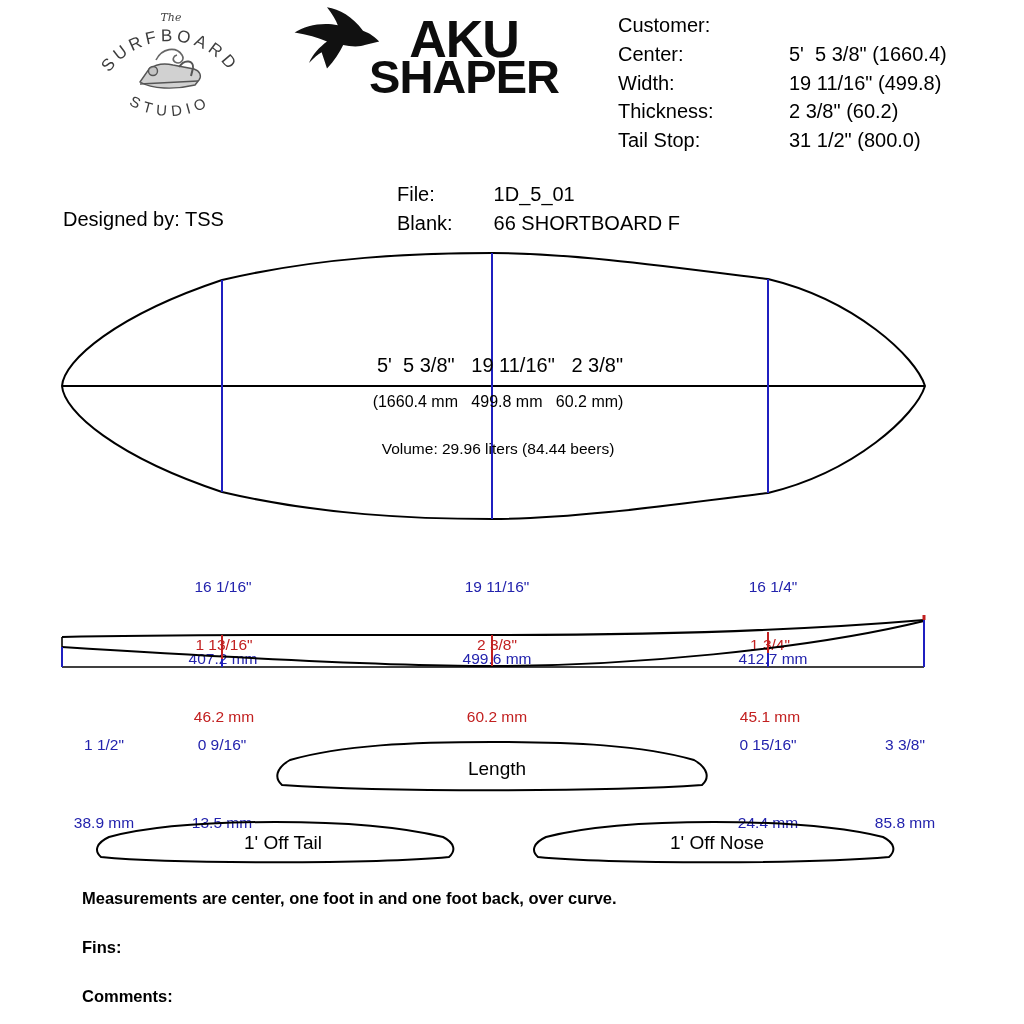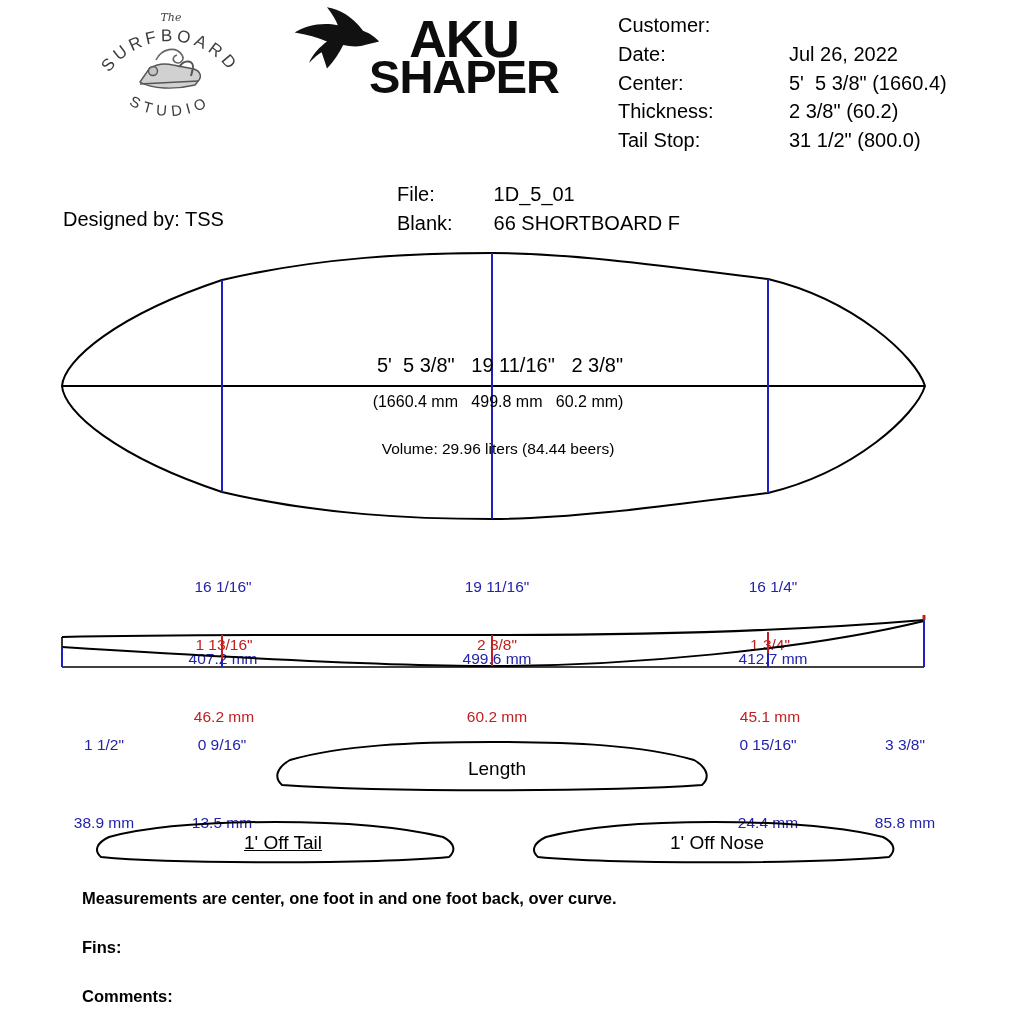--- a/index.html
+++ b/index.html
@@ -67,26 +67,26 @@
   </svg>
   <div class="brand-title" style="top:13px; font-size:52px;">AKU</div>
   <div class="brand-title" style="top:53px; font-size:47px;">SHAPER</div>
 
   <div class="order-info">
     <div class="order-row">
       <span>Customer:</span>
       <span class="pre"></span>
     </div>
     <div class="order-row">
-      <span>Date:</span>
-      <span class="pre">Jul 26, 2022</span>
-    </div>
-    <div class="order-row">
       <span>Center:</span>
       <span class="pre">5'  5 3/8" (1660.4)</span>
+    </div>
+    <div class="order-row">
+      <span>Width:</span>
+      <span class="pre">19 11/16" (499.8)</span>
     </div>
     <div class="order-row">
       <span>Thickness:</span>
       <span class="pre">2 3/8" (60.2)</span>
     </div>
     <div class="order-row">
       <span>Tail Stop:</span>
       <span class="pre">31 1/2" (800.0)</span>
     </div>
   </div>
@@ -177,21 +177,21 @@
   <svg class="abs" style="left:272px; top:740px;" width="440" height="56" viewBox="0 0 440 56">
     <path d="M10,45 C2,38 4,28 18,20 C70,5 140,2 220,2 C300,2 370,5 422,20 C436,28 438,38 430,45
              C330,52 110,52 10,45 Z" fill="none" stroke="#000" stroke-width="2"></path>
   </svg>
   <div class="section-label" style="left:497px; top:758px;">Length</div>
 
   <svg class="abs" style="left:93px; top:820px;" width="365" height="46" viewBox="0 0 365 46">
     <path d="M8,37 C1,31 3,23 16,17 C65,4 130,2 182,2 C245,2 305,6 350,17 C362,23 363,31 356,37
              C280,44 80,44 8,37 Z" fill="none" stroke="#000" stroke-width="2"></path>
   </svg>
-  <div class="section-label" style="left:283px; top:832px;text-decoration:underline;">1' Off Tail</div>
+  <div class="section-label" style="left:283px; top:832px;">1' Off Tail</div>
 
   <svg class="abs" style="left:530px; top:820px;" width="368" height="46" viewBox="0 0 368 46">
     <path d="M8,37 C1,31 3,23 16,17 C66,4 132,2 184,2 C248,2 308,6 353,17 C365,23 366,31 359,37
              C282,44 81,44 8,37 Z" fill="none" stroke="#000" stroke-width="2"></path>
   </svg>
   <div class="section-label" style="left:717px; top:832px;">1' Off Nose</div>
 
   <div class="note" style="top:889px;">Measurements are center, one foot in and one foot back, over curve.</div>
   <div class="note" style="top:938px;">Fins:</div>
   <div class="note" style="top:987px;">Comments:</div>

